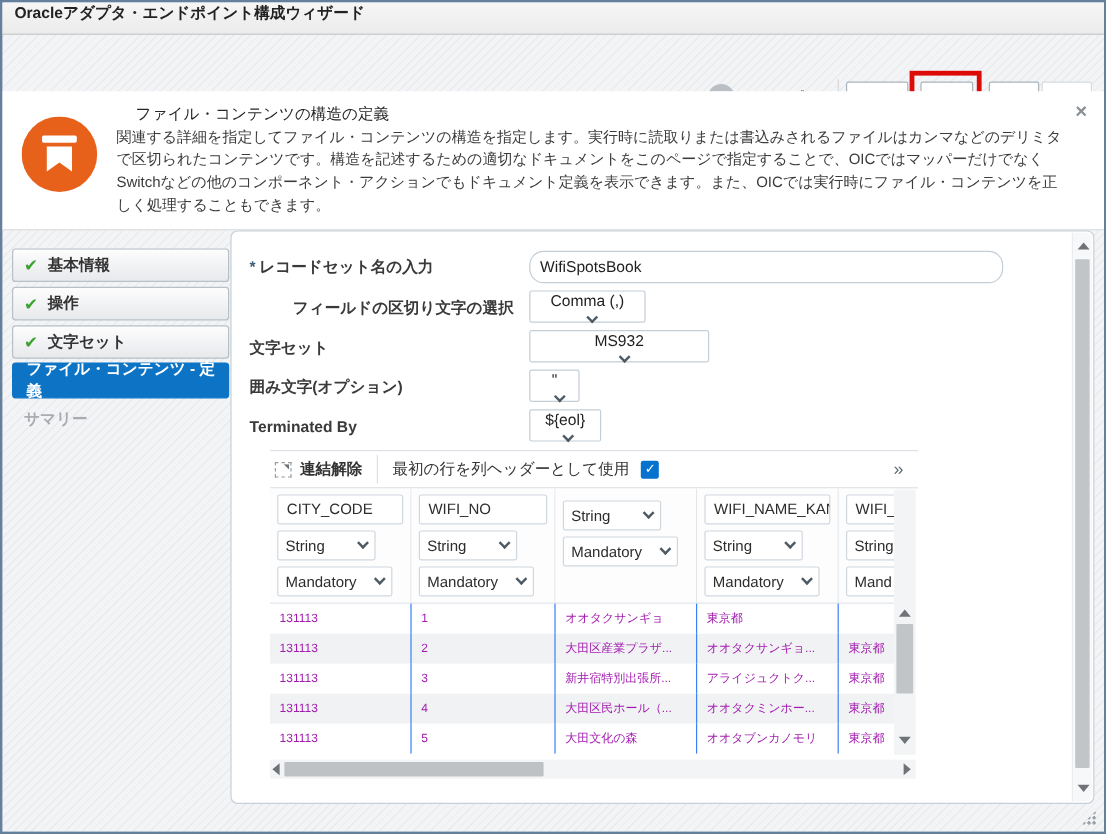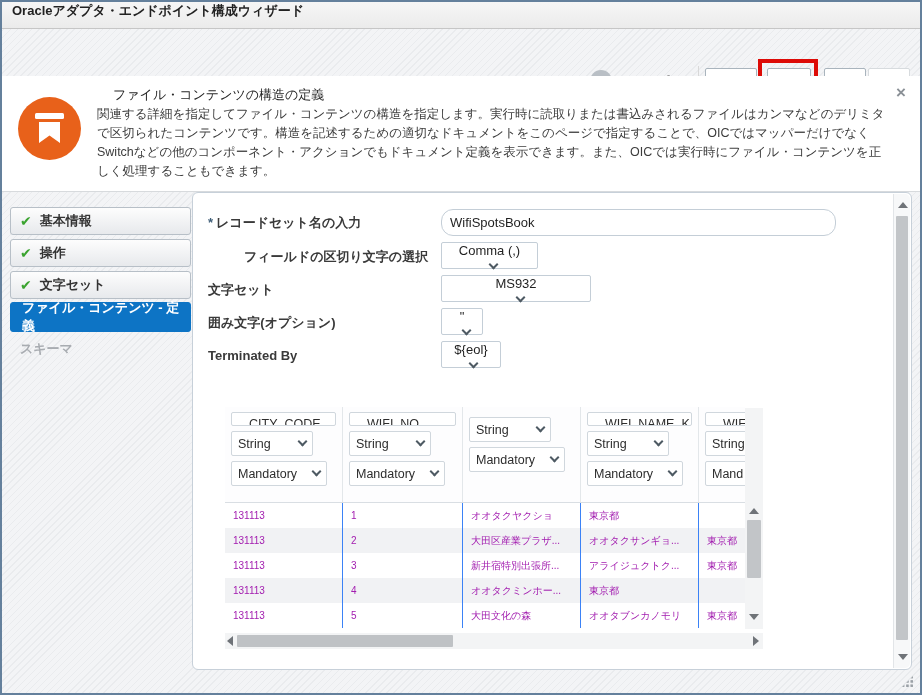--- a/index.html
+++ b/index.html
@@ -97,22 +97,22 @@
   .firstrow { display:flex; align-items:center; gap:10px; padding-left:12px; font-size:13px; color:#333; }
   .cbx { width:15px; height:15px; background:#0572ce; border-radius:2px; color:#fff; font-size:11px;
          line-height:15px; text-align:center; font-weight:bold; cursor:default; }
   .expand { margin-left:auto; padding-right:12px; font-size:15px; color:#5f6a72; cursor:default; }
   
   .tbl { position:absolute; left:32px; top:214px; width:520px; height:222px; overflow:hidden; }
   .tbl-inner { width:560px; }
   .hdr-row { display:grid; grid-template-columns:118px 120px 118px 118px 60px; height:96px;
              border-bottom:1px solid #d9dee3; }
   .hcol { position:relative; border-right:1px solid #e3e7ea; padding:5px 6px; background:#fdfdfe; }
-  .hname { height:14px; border:1px solid #d0d7dd; border-radius:2px; background:#fff;
-           font-size:12.5px; color:#2d2d2d; line-height:23px; padding:0 17px; overflow:hidden;
+  .hname { height:25px; border:1px solid #d0d7dd; border-radius:2px; background:#fff;
+           font-size:12.5px; color:#2d2d2d; line-height:23px; padding:0 7px; overflow:hidden;
            white-space:nowrap; }
   .hsel { position:relative; margin-top:5px; height:25px; border:1px solid #d0d7dd; border-radius:2px;
           background:#fff; display:flex; align-items:center; justify-content:space-between;
           padding:0 6px; font-size:12.5px; color:#2d2d2d; cursor:default; overflow:hidden; white-space:nowrap; }
   .hsel.type { width:82px; }
   .hsel.mand { width:96px; }
   .drow { display:grid; grid-template-columns:118px 120px 118px 118px 60px; height:25px; }
   .drow.alt { background:#f1f2f4; }
   .dcell { border-right:1px solid #3b82f6; font-size:10px; color:#a21caf; line-height:25px;
            padding:0 8px; overflow:hidden; white-space:nowrap; }
@@ -178,21 +178,21 @@
     <span>操作</span>
   </div>
   <div class="step" style="top:269px;">
     <span class="check">✔</span>
     <span>文字セット</span>
   </div>
   <div class="step active" style="top:300px;">
     <span>ファイル・コンテンツ - 定義</span>
   </div>
   <div class="step disabled" style="top:333px;">
-    <span>スキーマ</span>
+    <span>サマリー</span>
   </div>
 
   <div class="panel">
 
     <div class="flabel" style="top:21px;">
       <span class="req">*</span><span>レコードセット名の入力</span>
     </div>
     <input class="tinput" style="top: 16px; width: 395px; border-radius: 12px;" value="WifiSpotsBook">
 
     <div class="flabel" style="top:55px;margin-left:36px;">フィールドの区切り文字の選択</div>
@@ -212,20 +212,32 @@
       <span>"</span>
       <span class="chev"></span>
     </div>
 
     <div class="flabel" style="top:155px;">Terminated By</div>
     <div class="sel" style="top:148px;width:60px;padding:0 5px;">
       <span>${eol}</span>
       <span class="chev" style="margin-left:4px;"></span>
     </div>
 
+    <div class="gtoolbar">
+      <span class="detach">
+        <span class="detach-ic"></span>
+        <span>連結解除</span>
+      </span>
+      <span class="gt-sep"></span>
+      <span class="firstrow">
+        <span>最初の行を列ヘッダーとして使用</span>
+        <span class="cbx">✓</span>
+      </span>
+      <span class="expand">»</span>
+    </div>
 
     <div class="tbl">
       <div class="tbl-inner">
         <div class="hdr-row">
           <div class="hcol">
             <div class="hname">CITY_CODE</div>
             <div class="hsel type">
                 <span>String</span>
                 <span class="chev"></span>
               </div>
@@ -272,40 +284,41 @@
                 <span>String</span>
               </div>
             <div class="hsel mand">
                 <span>Mand</span>
               </div>
           </div>
         </div>
         <div class="drow">
           <div class="dcell">131113</div>
           <div class="dcell">1</div>
-          <div class="dcell">オオタクヤクショ</div>
+          <div class="dcell">オオタクサンギョ</div>
           <div class="dcell">東京都</div>
         </div>
         <div class="drow alt">
           <div class="dcell">131113</div>
           <div class="dcell">2</div>
           <div class="dcell">大田区産業プラザ...</div>
           <div class="dcell">オオタクサンギョ...</div>
           <div class="dcell">東京都</div>
         </div>
         <div class="drow">
           <div class="dcell">131113</div>
           <div class="dcell">3</div>
           <div class="dcell">新井宿特別出張所...</div>
           <div class="dcell">アライジュクトク...</div>
           <div class="dcell">東京都</div>
         </div>
         <div class="drow alt">
           <div class="dcell">131113</div>
           <div class="dcell">4</div>
+          <div class="dcell">大田区民ホール（...</div>
           <div class="dcell">オオタクミンホー...</div>
           <div class="dcell">東京都</div>
         </div>
         <div class="drow">
           <div class="dcell">131113</div>
           <div class="dcell">5</div>
           <div class="dcell">大田文化の森</div>
           <div class="dcell">オオタブンカノモリ</div>
           <div class="dcell">東京都</div>
         </div>

